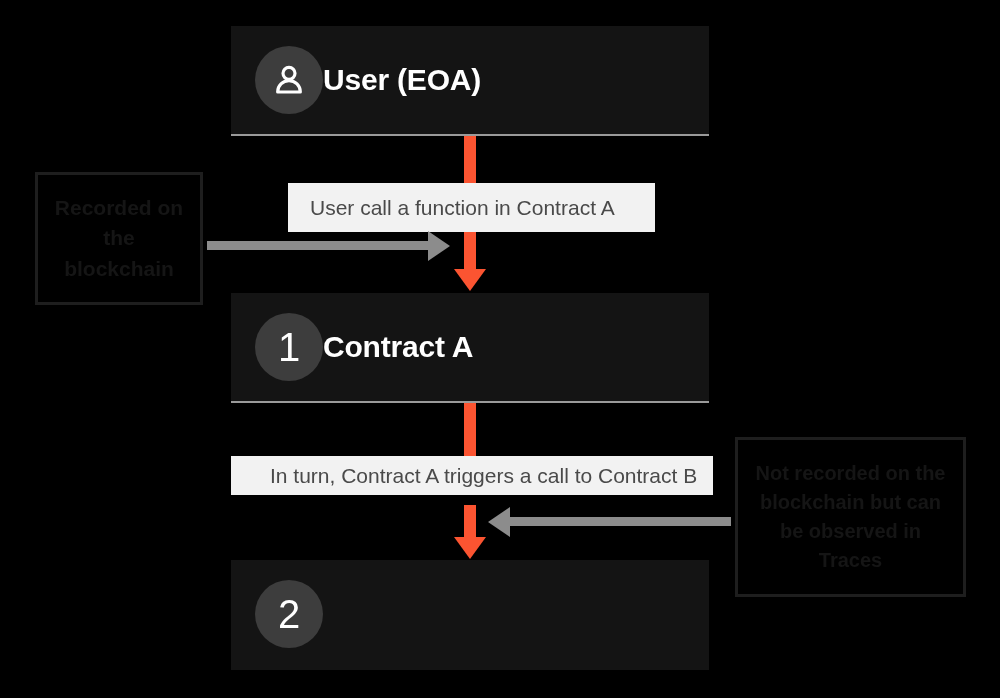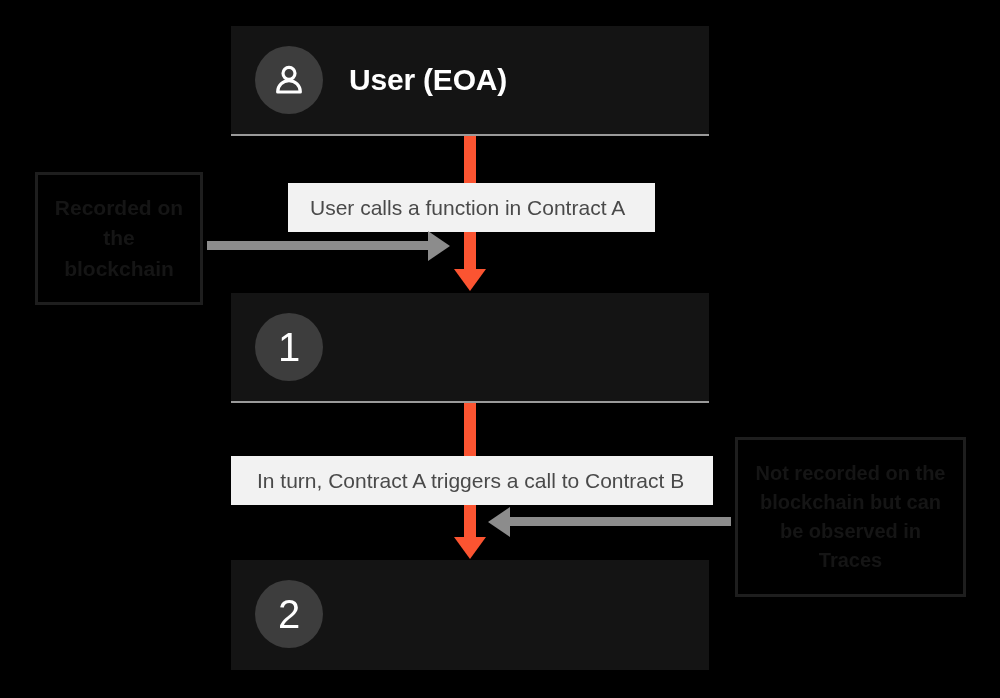--- a/index.html
+++ b/index.html
@@ -50,21 +50,20 @@
     justify-content: center;
     flex: 0 0 auto;
     color: #ffffff;
     font-size: 40px;
     font-weight: 400;
     line-height: 1;
   }
   .node-badge svg { display: block; }
 
   .node-label {
-    margin-left: 26px;
     color: #ffffff;
     font-size: 30px;
     font-weight: 700;
     letter-spacing: -0.2px;
     white-space: nowrap;
   }
 
   
   .caption {
     position: absolute;
@@ -76,22 +75,22 @@
     box-sizing: border-box;
     white-space: nowrap;
   }
   .caption.cap1 {
     left: 288px; top: 183px;
     width: 367px; height: 49px;
     padding-left: 22px;
   }
   .caption.cap2 {
     left: 231px; top: 456px;
-    width: 482px; height: 49px;
-    padding-left: 26px;
+    width: 482px; height: 39px;
+    padding-left: 39px;
   }
 
   
   .orange-stem {
     position: absolute;
     width: 12px;
     background: #fb5431;
   }
   .orange-head {
     position: absolute;
@@ -175,35 +174,36 @@
       <svg width="40" height="40" viewBox="0 0 24 24" aria-hidden="true">
         <circle cx="12" cy="8" r="3.6" fill="none" stroke="#ffffff" stroke-width="1.9"></circle>
         <path d="M5.2 19.2a6.8 6.8 0 0 1 13.6 0z" fill="none" stroke="#ffffff" stroke-width="1.9" stroke-linejoin="round"></path>
       </svg>
     </div>
     <div class="node-label">User (EOA)</div>
   </div>
 
   <div class="node c-a">
     <div class="node-badge">1</div>
+    <div class="node-label">Contract A</div>
   </div>
 
   <div class="node c-b">
     <div class="node-badge">2</div>
   </div>
 
   <div class="orange-stem o1a"></div>
   <div class="orange-stem o1b"></div>
   <div class="orange-head o1h"></div>
 
   <div class="orange-stem o2a"></div>
   <div class="orange-stem o2b"></div>
   <div class="orange-head o2h"></div>
 
-  <div class="caption cap1">User calls a function in Contract A</div>
+  <div class="caption cap1">User call a function in Contract A</div>
   <div class="caption cap2">In turn, Contract A triggers a call to Contract B</div>
 
   <div class="gray-shaft g1s"></div>
   <div class="gray-head-right g1h"></div>
 
   <div class="gray-shaft g2s"></div>
   <div class="gray-head-left g2h"></div>
 
   <div class="note left">
     <div class="note-inner">Recorded on the blockchain</div>

